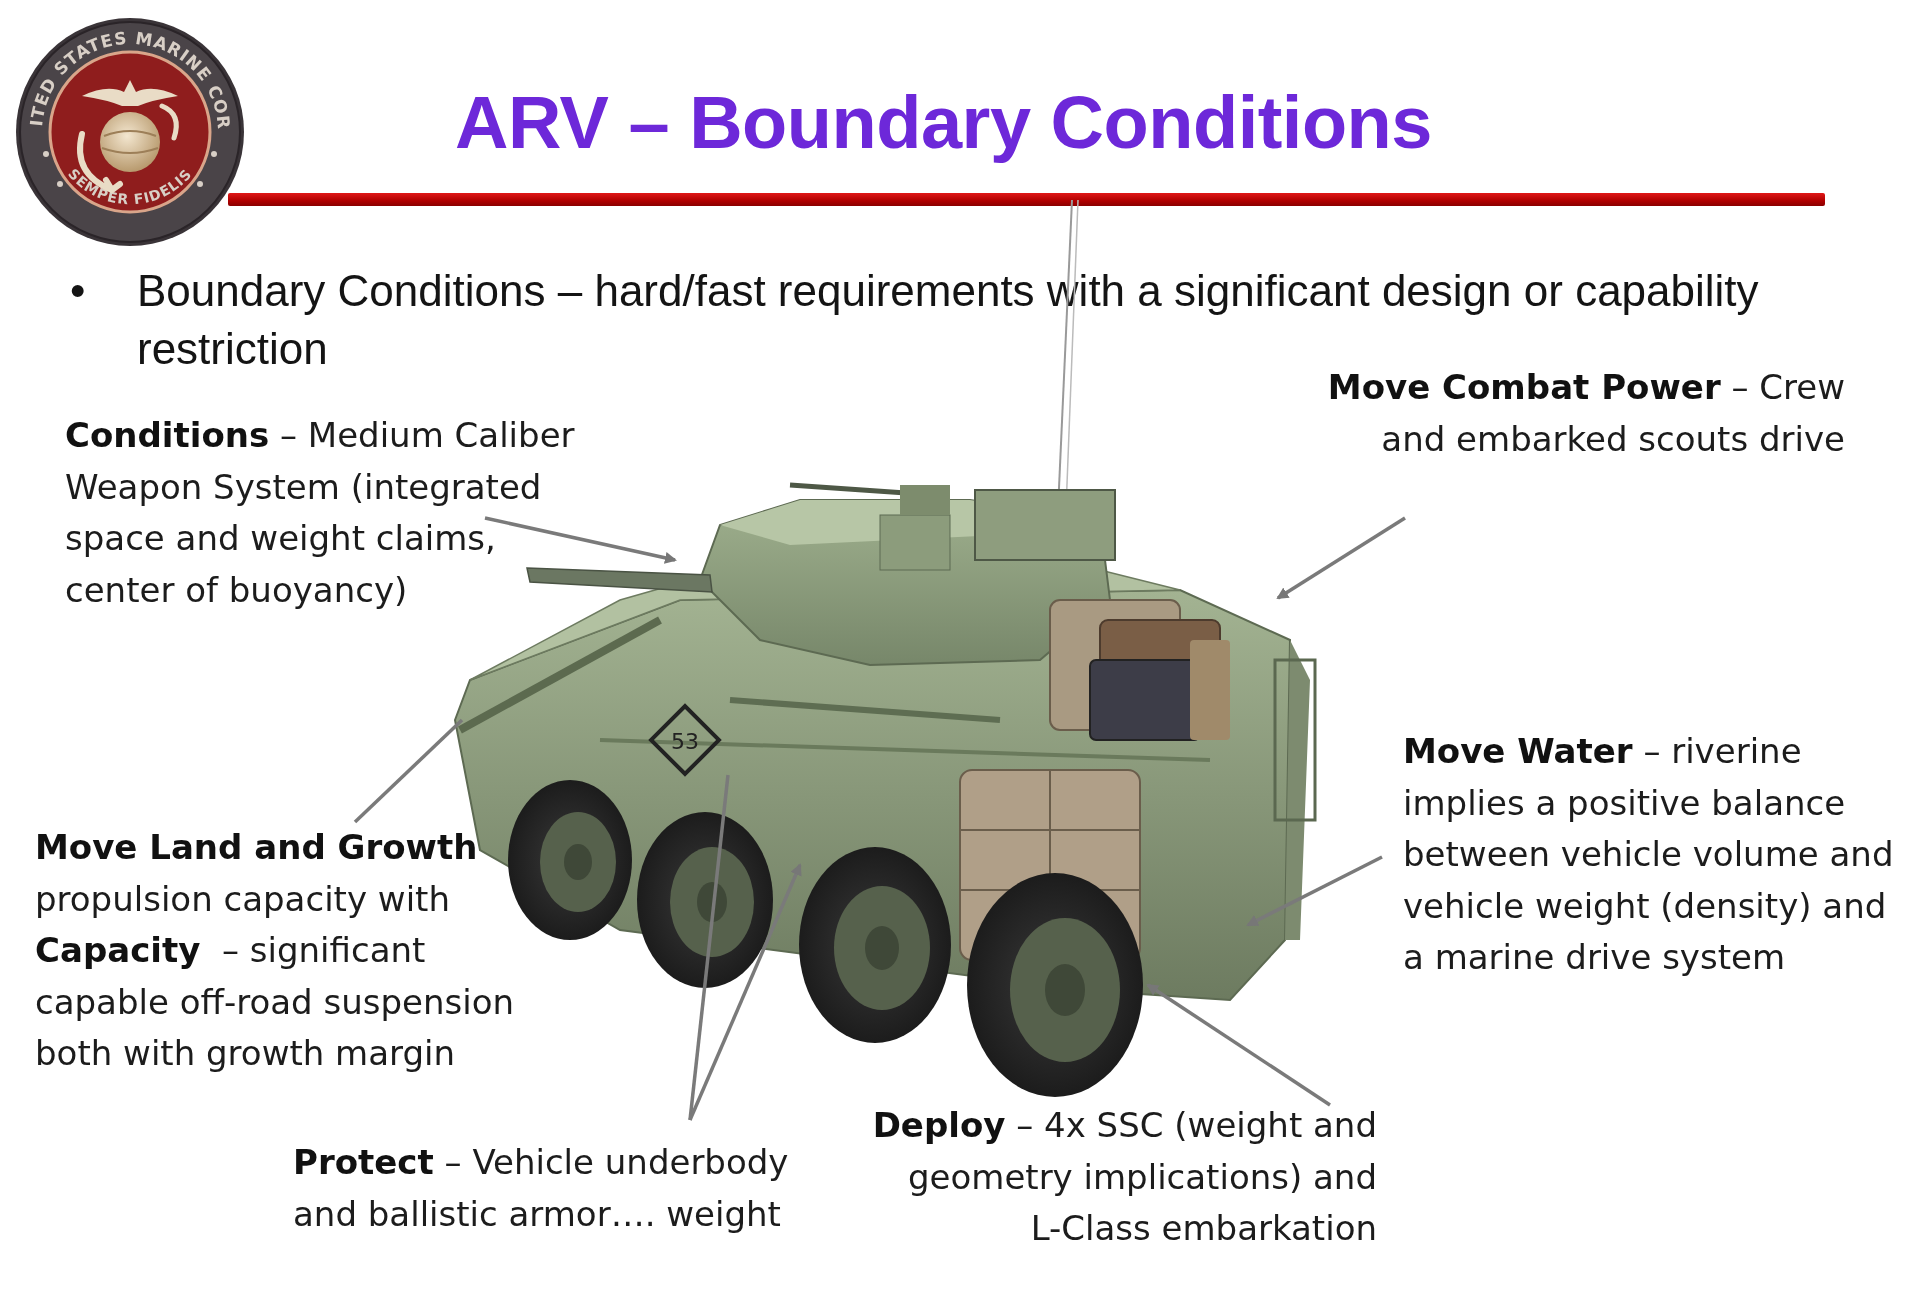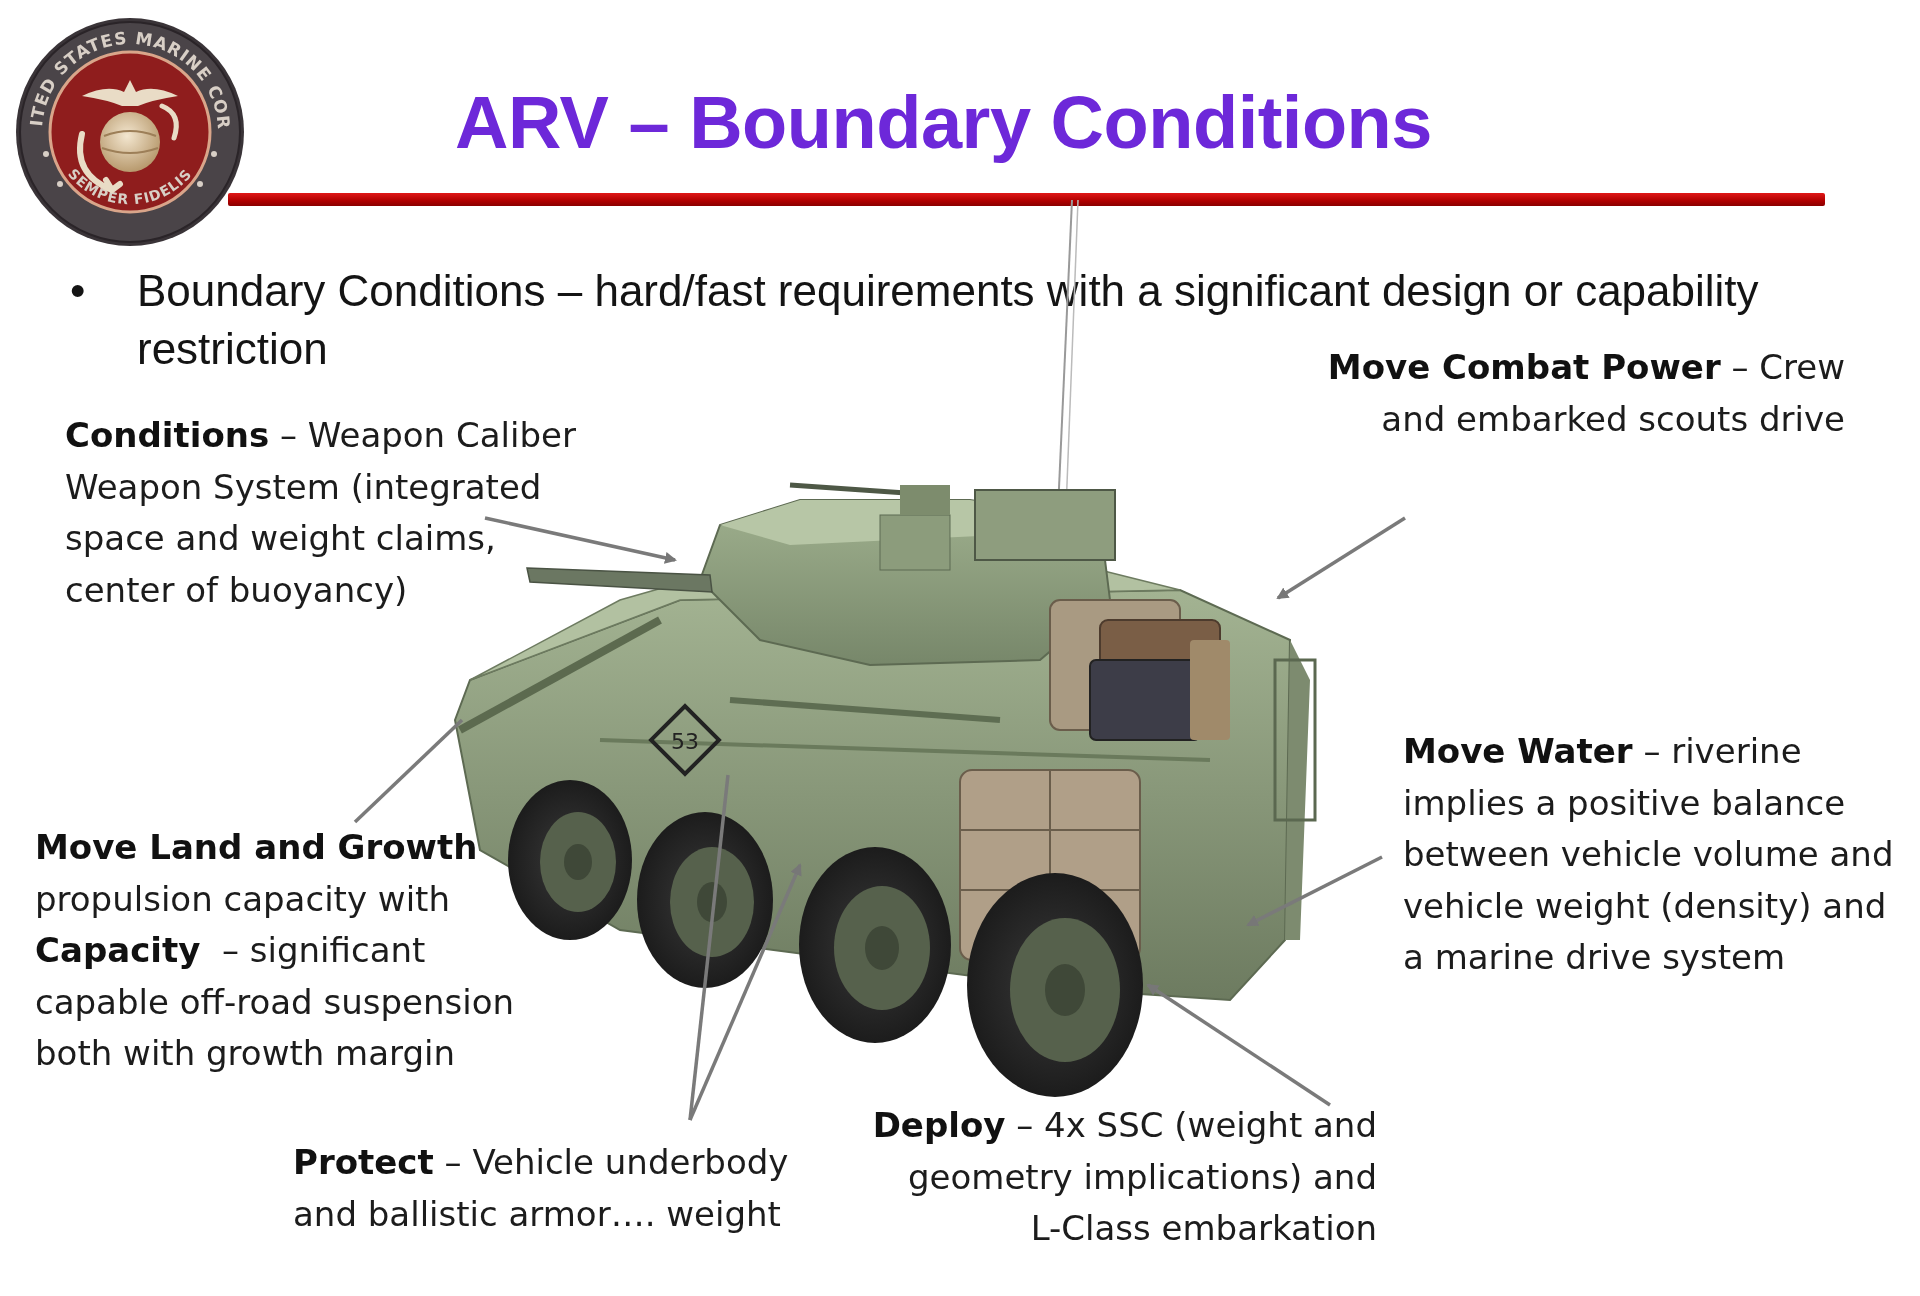--- a/index.html
+++ b/index.html
@@ -143,27 +143,27 @@
     <line x1="1405" y1="518" x2="1278" y2="598" marker-end="url(#arr)"></line>
     <line x1="1382" y1="857" x2="1248" y2="925" marker-end="url(#arr)"></line>
     <line x1="355" y1="822" x2="462" y2="720"></line>
     <line x1="690" y1="1120" x2="728" y2="775"></line>
     <line x1="690" y1="1120" x2="800" y2="865" marker-end="url(#arr)"></line>
     <line x1="1330" y1="1105" x2="1148" y2="985" marker-end="url(#arr)"></line>
   </g>
 </svg>
 
 <div class="abs callout" style="left:65px;top:410px;">
-  <div><b>Conditions</b><span> – Weapon Caliber</span></div>
+  <div><b>Conditions</b><span> – Medium Caliber</span></div>
   <div>Weapon System (integrated</div>
   <div>space and weight claims,</div>
   <div>center of buoyancy)</div>
 </div>
 
-<div class="abs callout right" style="right:75px;top:342px;">
+<div class="abs callout right" style="right:75px;top:362px;">
   <div><b>Move Combat Power</b><span> – Crew</span></div>
   <div>and embarked scouts drive</div>
 </div>
 
 <div class="abs callout" style="left:1403px;top:726px;">
   <div><b>Move Water</b><span> – riverine</span></div>
   <div>implies a positive balance</div>
   <div>between vehicle volume and</div>
   <div>vehicle weight (density) and</div>
   <div>a marine drive system</div>

